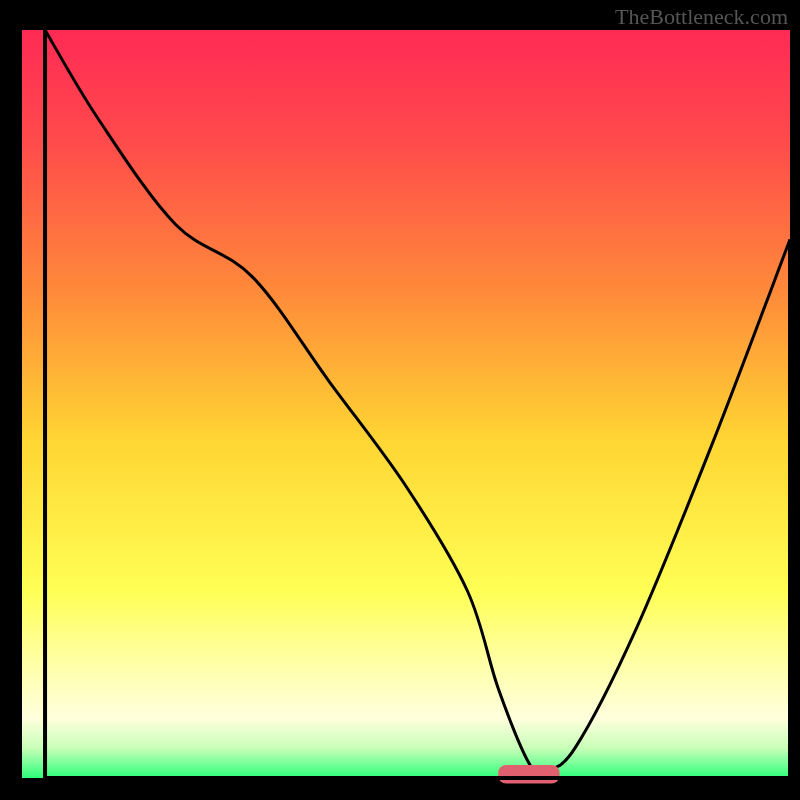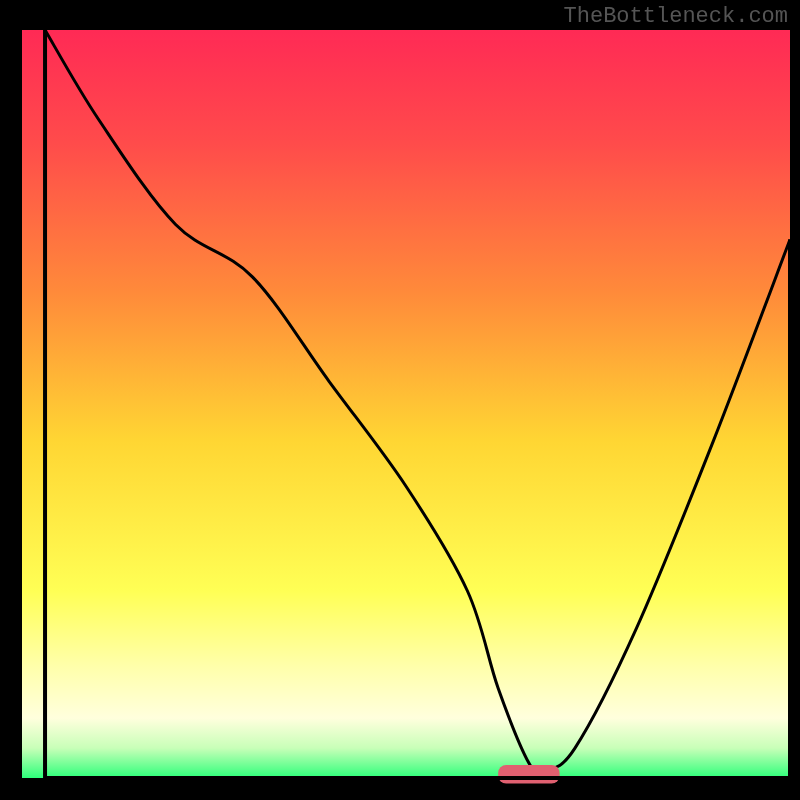--- a/index.html
+++ b/index.html
@@ -16,21 +16,21 @@
     height: 800px;
   }
   .watermark {
     position: absolute;
     top: 4px;
     right: 12px;
     color: #555;
     font-size: 22px;
     font-weight: 500;
     z-index: 10;
-    font-family: Liberation Mono, monospace;
+    font-family: Liberation Serif, serif;
   }
   svg {
     display: block;
   }
 </style>
 </head>
 <body>
 
 <div class="chart-container">
   <div class="watermark">TheBottleneck.com</div>

